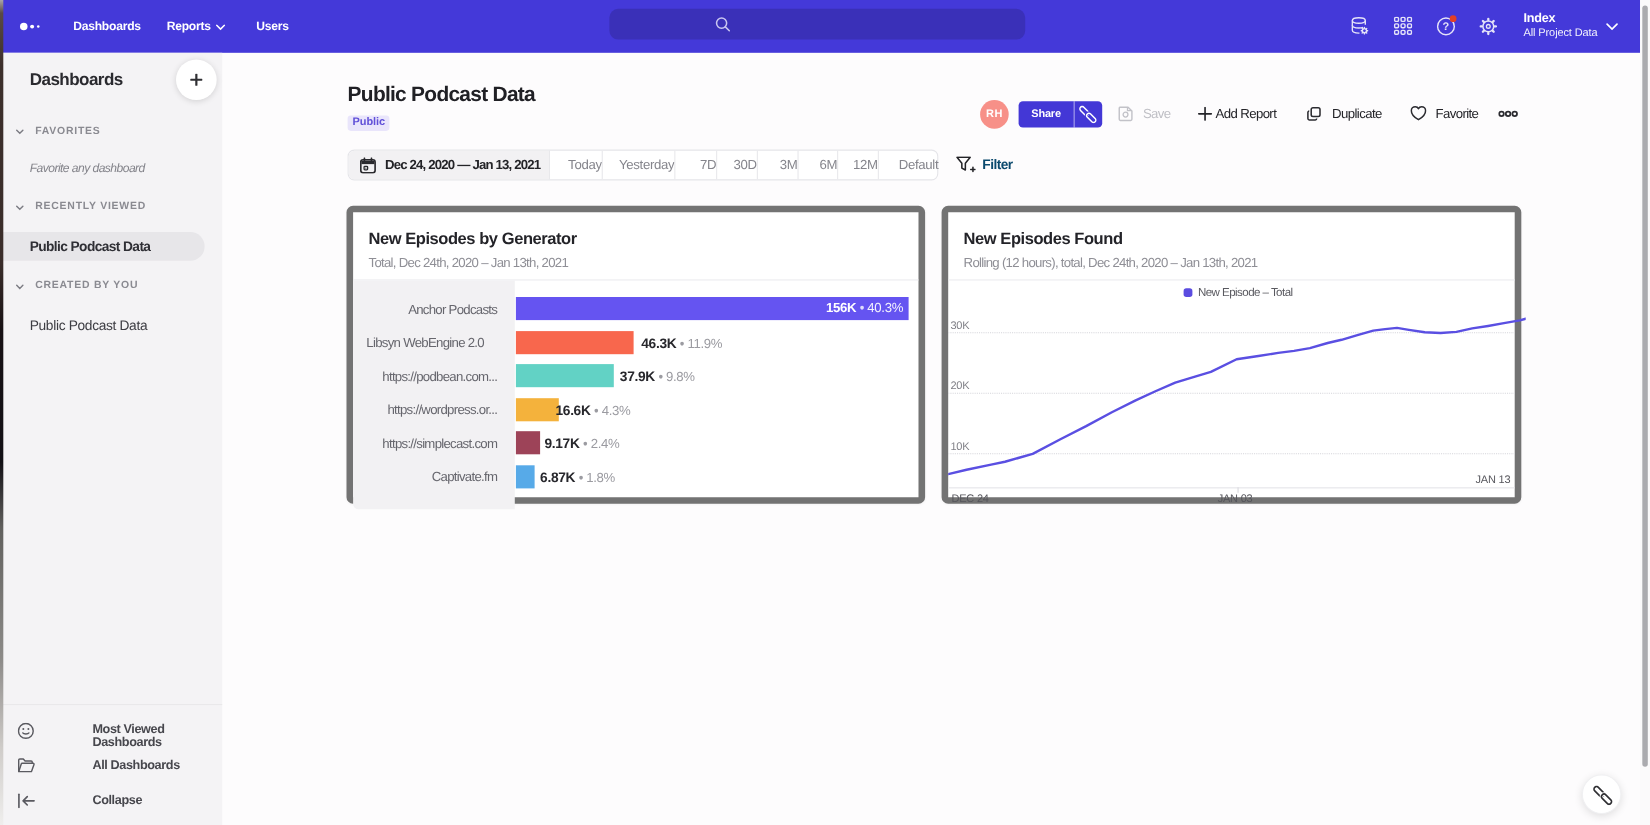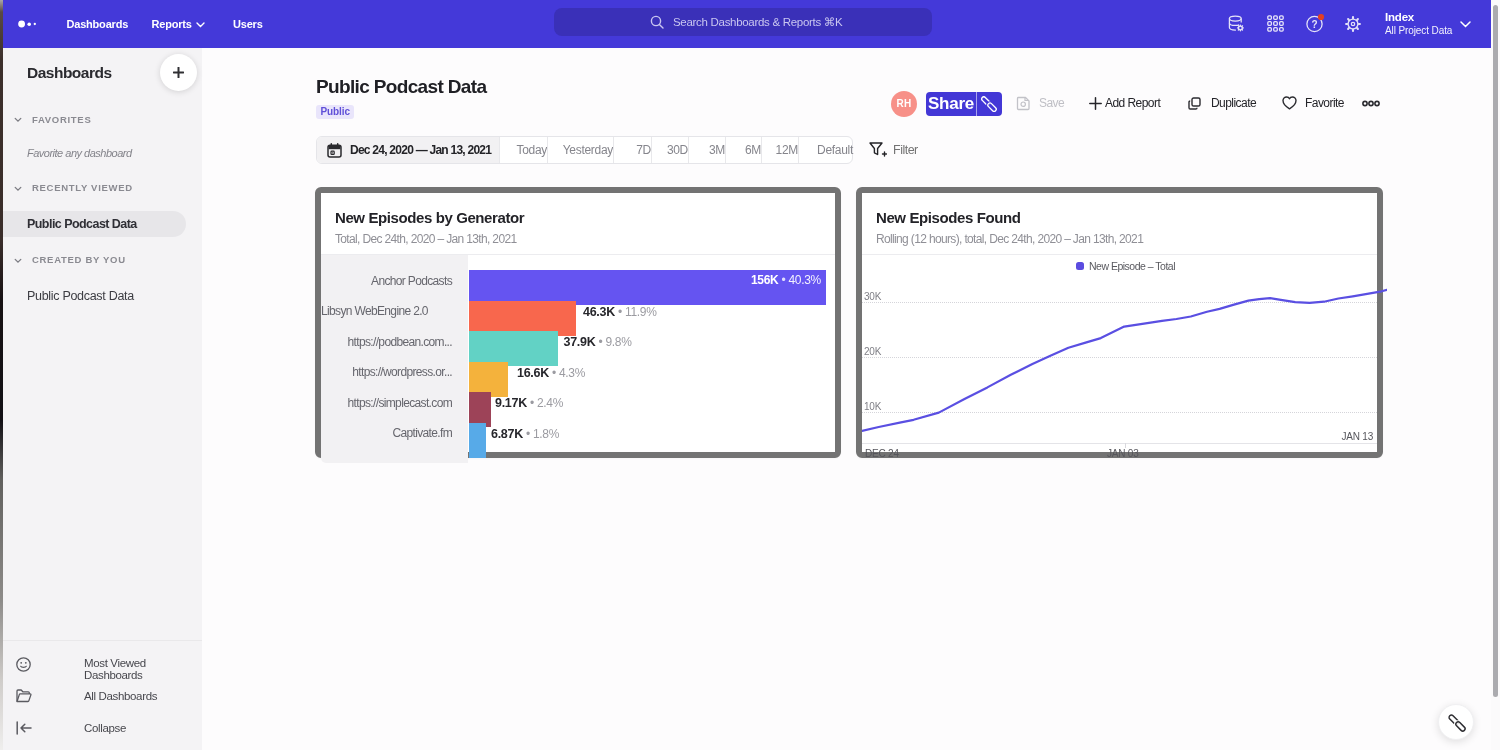--- a/index.html
+++ b/index.html
@@ -17,51 +17,51 @@
     background:linear-gradient(180deg,#a9a4a6 0px,#5a4a45 12px,#3c2f2b 60px,#3a2d2a 240px,#171114 300px,#121015 420px,#61605e 480px,#8d8b89 600px,#cfccc9 680px,#efeeed 750px); }
   #sbcol { position:absolute; right:0; top:0; width:9px; height:750px; background:#fbfafb; }
   #sbthumb { position:absolute; right:2px; top:5px; width:5px; height:692px; border-radius:3px; background:#ababaf; }
 
   
   #side { position:absolute; left:0; top:48px; width:202px; height:702px; background:#f4f3f5; }
   .sechead { position:absolute; left:32px; font-size:9.5px; font-weight:700; letter-spacing:.7px; color:#8a8a91; }
   .chev { position:absolute; left:13.5px; width:8px; height:8px; }
   #plusbtn { position:absolute; left:160px; top:6px; width:37px; height:37px; border-radius:50%; background:#fff; box-shadow:0 1px 6px rgba(0,0,0,.14); }
   #selrow { position:absolute; left:0; top:162.5px; width:186px; height:26px; background:#e7e6e9; border-radius:0 14px 14px 0; }
-  .botitem { position:absolute; left:44px; font-size:11.5px; font-weight:400; color:#47474d; letter-spacing:-.35px;padding-left:40px; }
+  .botitem { position:absolute; left:44px; font-size:11.5px; font-weight:700; color:#47474d; letter-spacing:-.35px;padding-left:40px; }
 
   
   h1 { position:absolute; left:316px; top:76px; font-size:19px; font-weight:700; color:#202025; letter-spacing:-.65px; }
   #badge { position:absolute; left:316px; top:105px; height:13.5px; line-height:13.5px; padding:0 4.5px; background:#e9e5fb; color:#6050d8; font-size:10px; font-weight:700; border-radius:3px; letter-spacing:-.1px; }
   #avatar { position:absolute; left:891px; top:91px; width:26px; height:26px; border-radius:50%; background:#f79088; color:#fff; font-size:10px; font-weight:700; text-align:center; line-height:26px; letter-spacing:.3px; }
   #sharebtn { position:absolute; left:926px; top:91.5px; width:76px; height:24px; background:#4337d6; border-radius:4px; }
-  #sharebtn .txt { position:absolute; left:0; top:0; width:50px; text-align:center; line-height:24px; color:#fff; font-size:17px; font-weight:700; letter-spacing:-.2px; }
+  #sharebtn .txt { position:absolute; left:0; top:0; width:50px; text-align:center; line-height:24px; color:#fff; font-size:10px; font-weight:700; letter-spacing:-.2px; }
   #sharebtn .div { position:absolute; left:50px; top:0; width:1px; height:24px; background:rgba(255,255,255,.55); }
   .actbtn { position:absolute; top:97px; font-size:12px; font-weight:400; color:#242429; letter-spacing:-.55px; line-height:13px; }
   .actgrey { color:#bfbfc5; }
 
   
   #datebar { position:absolute; left:316px; top:136px; width:537px; height:28px; background:#fff; border:1px solid #e5e5e9; border-radius:6px;padding-left:16px; }
   #dateseg { position:absolute; left:0; top:0; width:182px; height:26px; background:#f2f1f3; border-radius:5px 0 0 5px; }
   .seg { position:absolute; top:0; height:26px; line-height:26px; font-size:12px; letter-spacing:-.3px; color:#85858c; border-left:1px solid #e8e8eb; text-align:right; }
   #datetxt { position:absolute; left:33px; top:0; line-height:27px; font-size:12px; font-weight:700; color:#232327; letter-spacing:-.75px; }
-  #filter { position:absolute; left:893px; top:143px; font-size:12.5px; font-weight:400; color:#737373; letter-spacing:-.5px; }
+  #filter { position:absolute; left:893px; top:143px; font-size:12.5px; font-weight:700; color:#0c4a6e; letter-spacing:-.5px; }
 
   
   .card { position:absolute; top:187px; background:#fff; border:6px solid #737373; border-radius:6px; box-shadow:0 1px 2px rgba(0,0,0,.03); }
   #card1 { left:315px; width:526px; height:271px; }
   #card2 { left:856px; width:527px; height:271px; }
   .ctitle { position:absolute; left:14px; top:16px; font-size:15px; font-weight:700; color:#232328; letter-spacing:-.4px; }
   .csub { position:absolute; left:14px; top:39px; font-size:12px; color:#8f8f96; letter-spacing:-.65px; }
   .cdiv { position:absolute; left:0; top:61px; width:100%; height:1px; background:#ececef; }
 
   
   #labelpanel { position:absolute; left:0; top:62px; width:147px; height:208px; background:#f2f1f3; border-radius:0 0 0 5px; }
   .blabel { position:absolute; right:16px; font-size:12px; color:#66666d; white-space:nowrap; letter-spacing:-.65px; }
-  .bar { position:absolute; left:148px; height:35px; }
+  .bar { position:absolute; left:148px; height:21px; }
   .bval { position:absolute; font-size:12.5px; font-weight:700; color:#27272c; white-space:nowrap; letter-spacing:-.3px; }
   .bval .pct { font-weight:400; color:#9b9ba1; font-size:12px; letter-spacing:-.3px; }
   .dot { color:#9b9ba1; font-weight:400; }
 
   
   .gline { position:absolute; left:0; width:100%; border-top:1px dotted #d5d5da; }
   .ylab { position:absolute; left:2px; font-size:10px; color:#808087; letter-spacing:-.2px; }
   .xlab { position:absolute; font-size:10px; color:#55555b; letter-spacing:-.2px; }
   #axis { position:absolute; left:0; top:250px; width:100%; height:1px; background:#e4e4e8; }
 
@@ -82,21 +82,20 @@
   <svg class="abs" style="left:196px;top:22px" width="9" height="6" viewBox="0 0 9 6">
       <path d="M1 1 L4.5 4.5 L8 1" stroke="#fff" stroke-width="1.4" fill="none" stroke-linecap="round"></path>
     </svg>
   <div class="navlink" style="left:233px">Users</div>
 
   <div id="search">
     <svg class="abs" style="left:96px;top:7px" width="14" height="14" viewBox="0 0 14 14">
         <circle cx="6" cy="6" r="4.6" stroke="#c9c6f0" stroke-width="1.4" fill="none"></circle>
         <path d="M9.4 9.4 L13 13" stroke="#c9c6f0" stroke-width="1.4" stroke-linecap="round"></path>
       </svg>
-    <span class="abs" style="left:119px;top:0;line-height:28px">Search Dashboards &amp; Reports ⌘K</span>
   </div>
 
   <svg class="abs" style="left:1228px;top:15px" width="17" height="18" viewBox="0 0 17 18">
     <ellipse cx="7.3" cy="3.6" rx="5.9" ry="2.5" stroke="#e4e2f8" stroke-width="1.25" fill="none"></ellipse>
     <path d="M1.4 3.6 V12.6 C1.4 14 4.1 15.1 7.3 15.1 L7.9 15.1" stroke="#e4e2f8" stroke-width="1.25" fill="none"></path>
     <path d="M13.2 3.6 V7.6" stroke="#e4e2f8" stroke-width="1.25" fill="none"></path>
     <path d="M1.4 7.9 C1.4 9.3 4.1 10.4 7.3 10.4 C8.8 10.4 10.2 10.2 11.2 9.8" stroke="#e4e2f8" stroke-width="1.25" fill="none"></path>
     <circle cx="12.4" cy="12.9" r="1.9" stroke="#e4e2f8" stroke-width="1.25" fill="none"></circle>
     <g stroke="#e4e2f8" stroke-width="1.25" stroke-linecap="round">
         <path d="M12.4 10 V10.9M12.4 14.9 V15.8M9.5 12.9 H10.4M14.4 12.9 H15.3M10.3 10.8 L11 11.5M13.8 14.3 L14.5 15M14.5 10.8 L13.8 11.5M11 14.3 L10.3 15"></path>
@@ -254,36 +253,36 @@
 </svg>
 <div id="filter">Filter</div>
 
 <div class="card" id="card1">
   <div class="ctitle">New Episodes by Generator</div>
   <div class="csub">Total, Dec 24th, 2020 – Jan 13th, 2021</div>
   <div class="cdiv"></div>
   <div id="labelpanel"></div>
 
   <div class="blabel" style="left:0;width:131px;top:80.5px;text-align:right">Anchor Podcasts</div>
-  <div class="blabel" style="left:0;width:131px;top:111px;text-align:left">Libsyn WebEngine 2.0</div>
+  <div class="blabel" style="left:0;width:131px;top:111px;text-align:center">Libsyn WebEngine 2.0</div>
   <div class="blabel" style="left:0;width:131px;top:141.5px;text-align:right">https://podbean.com...</div>
   <div class="blabel" style="left:0;width:131px;top:172px;text-align:right">https://wordpress.or...</div>
   <div class="blabel" style="left:0;width:131px;top:202.5px;text-align:right">https://simplecast.com</div>
   <div class="blabel" style="left:0;width:131px;top:233px;text-align:right">Captivate.fm</div>
 
   <div class="bar" style="top:77px;width:357px;background:#6554f1;color:#fff;font-size:12px;font-weight:700;letter-spacing:-.3px;text-align:right;line-height:21px;padding-right:5px">156K <span class="dot" style="color:rgba(255,255,255,.8)">•</span> <span style="font-weight:400;color:rgba(255,255,255,.92)">40.3%</span></div>
   <div class="bar" style="top:107.5px;width:107px;background:#f8674d"></div>
   <div class="bar" style="top:138px;width:89px;background:#62d2c5"></div>
   <div class="bar" style="top:168.5px;width:38.5px;background:#f4b23c"></div>
   <div class="bar" style="top:199px;width:21.5px;background:#9d4358"></div>
   <div class="bar" style="top:229.5px;width:17px;background:#57aae8"></div>
 
   <div class="bval" style="left:262px;top:111.5px">46.3K <span class="pct">• 11.9%</span></div>
   <div class="bval" style="left:242.5px;top:142px">37.9K <span class="pct">• 9.8%</span></div>
-  <div class="bval" style="left:196px;top:172.5px">16.6K <span class="pct">• 4.3%</span></div>
+  <div class="bval" style="left:184px;top:172.5px">16.6K <span class="pct">• 4.3%</span></div>
   <div class="bval" style="left:174px;top:203px">9.17K <span class="pct">• 2.4%</span></div>
   <div class="bval" style="left:170px;top:233.5px">6.87K <span class="pct">• 1.8%</span></div>
 </div>
 
 <div class="card" id="card2">
   <div class="ctitle">New Episodes Found</div>
   <div class="csub">Rolling (12 hours), total, Dec 24th, 2020 – Jan 13th, 2021</div>
   <div class="cdiv"></div>
 
   <div class="abs" style="left:214px;top:69px;width:8px;height:8px;border-radius:2.5px;background:#5b4ce0"></div>

